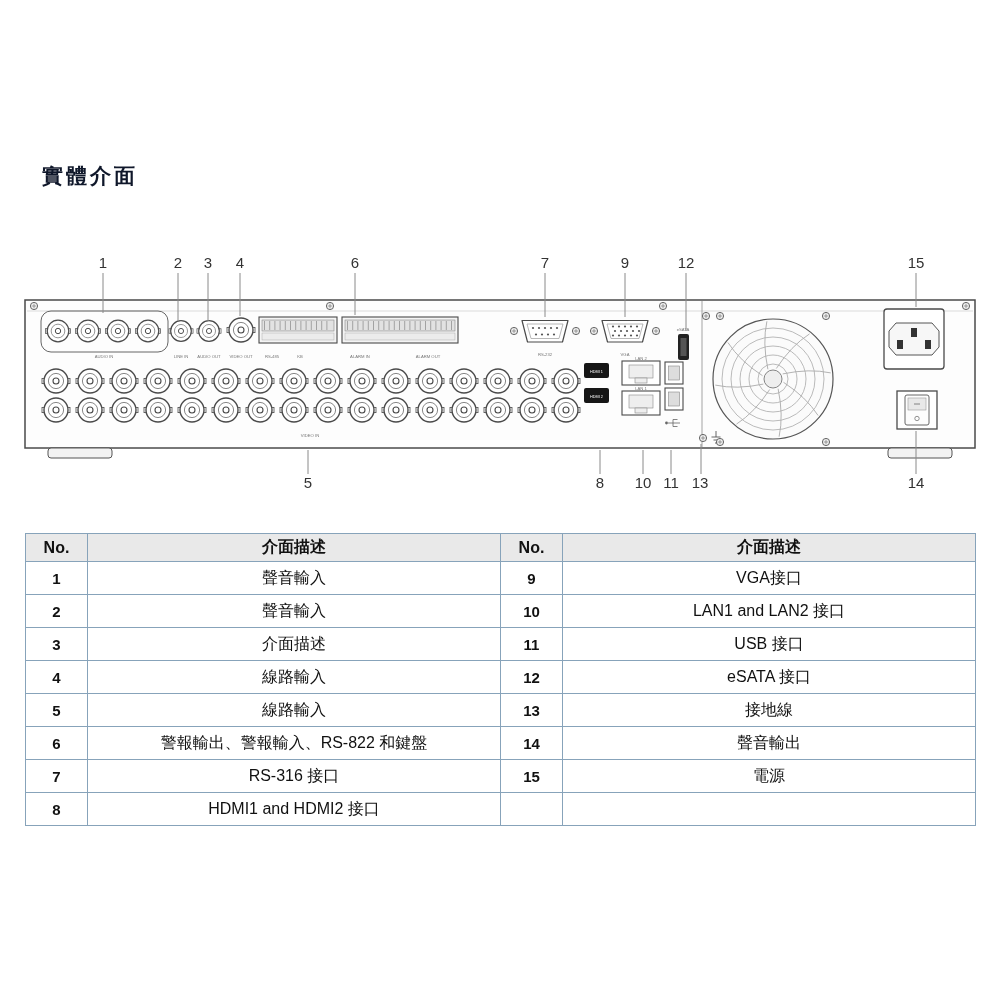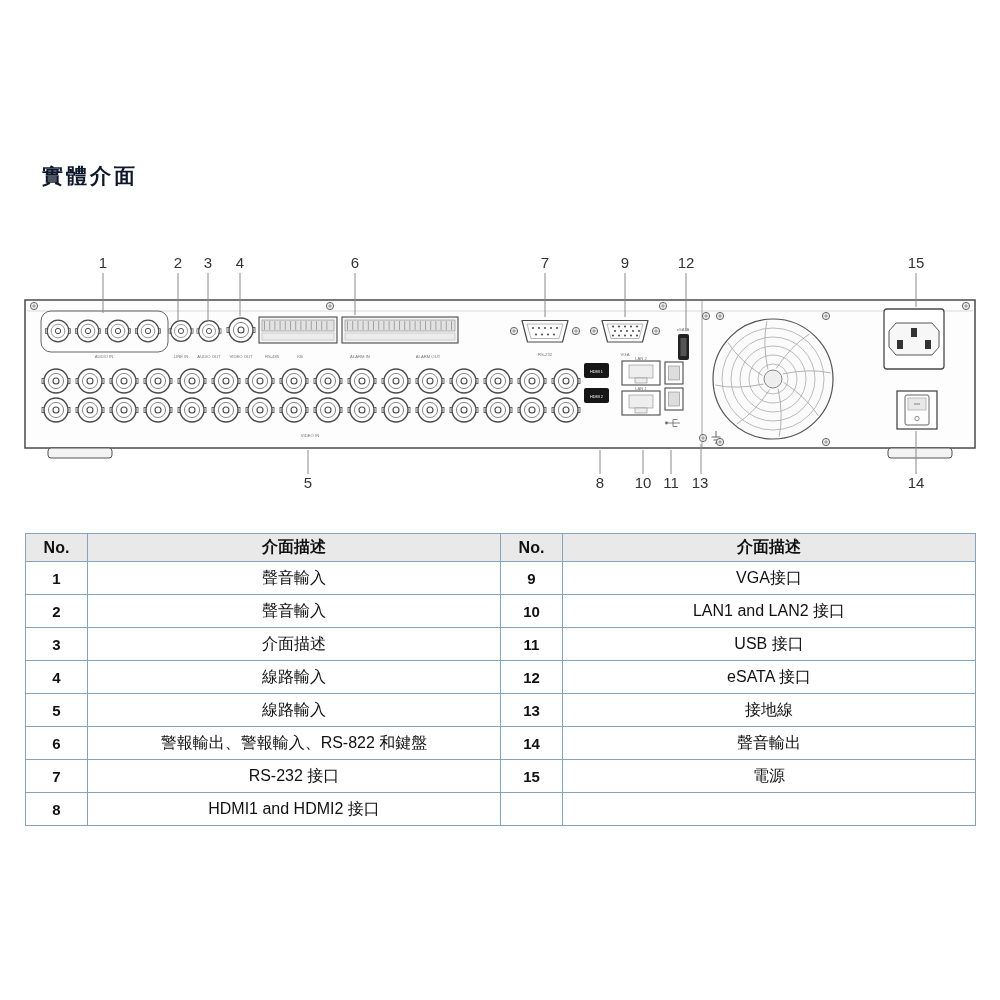--- a/index.html
+++ b/index.html
@@ -327,21 +327,21 @@
         <td>接地線</td>
       </tr>
       <tr>
         <td class="no">6</td>
         <td>警報輸出、警報輸入、RS-822 和鍵盤</td>
         <td class="no">14</td>
         <td>聲音輸出</td>
       </tr>
       <tr>
         <td class="no">7</td>
-        <td>RS-232 接口</td>
+        <td>RS-316 接口</td>
         <td class="no">15</td>
         <td>電源</td>
       </tr>
       <tr>
         <td class="no">8</td>
         <td>HDMI1 and HDMI2 接口</td>
         <td class="no"></td>
         <td></td>
       </tr>
     </tbody>

